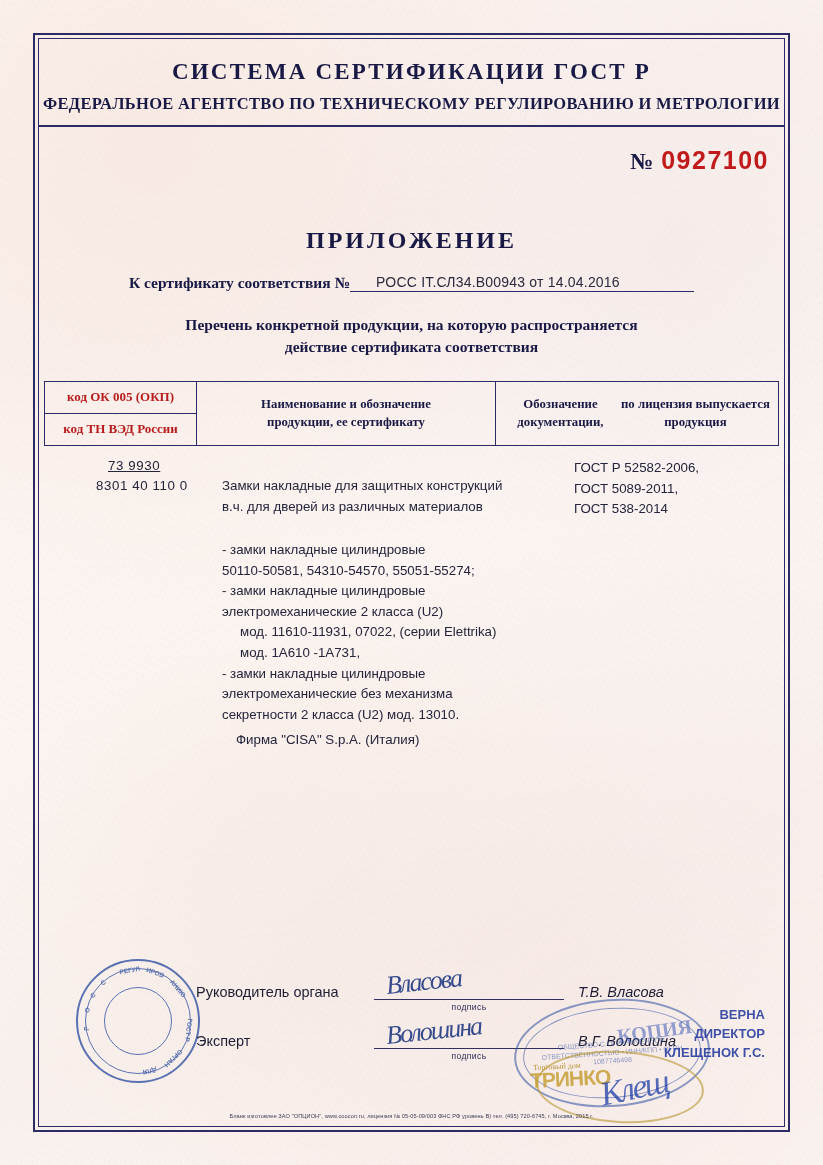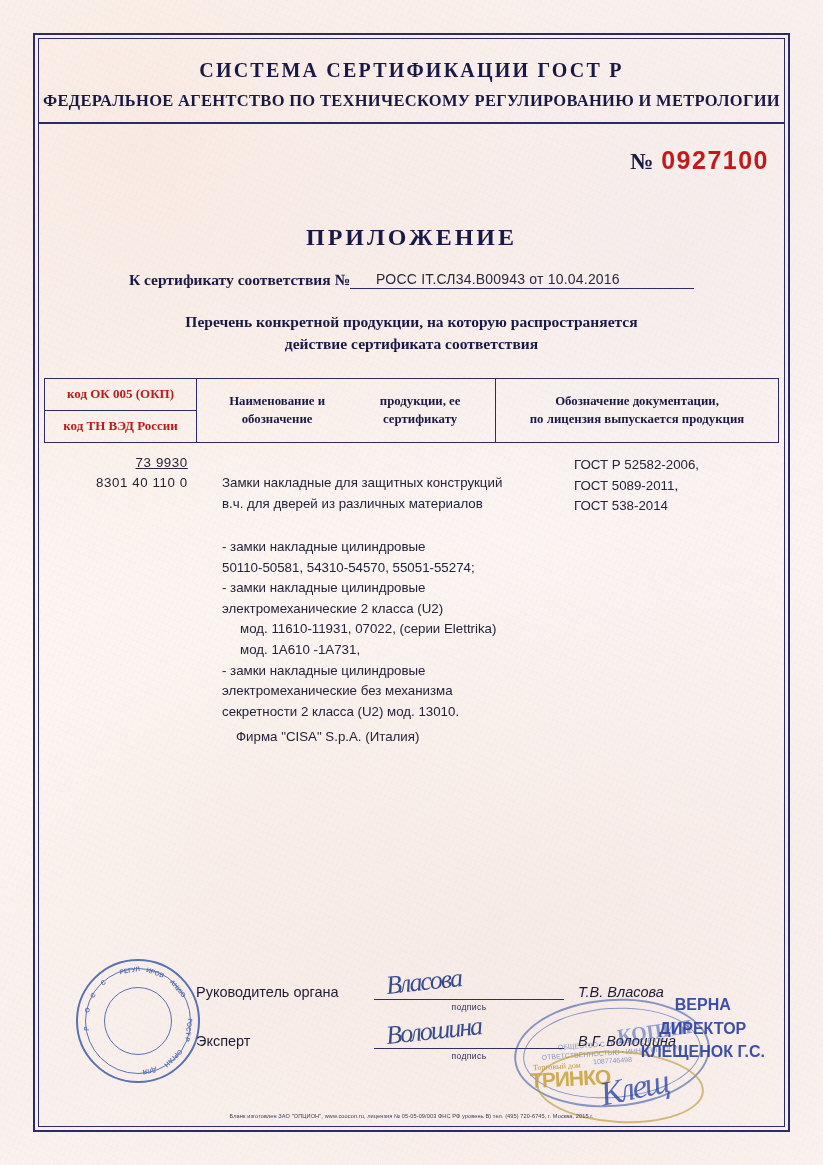--- a/index.html
+++ b/index.html
@@ -57,21 +57,21 @@
     top: 36px;
     width: 751px;
     height: 1093px;
     box-sizing: border-box;
     padding: 0;
   }
 
   
   .head-title {
     text-align: center;
-    font-size: 20px;
+    font-size: 23px;
     font-weight: bold;
     letter-spacing: 2.2px;
     margin-top: 23px;
     color: #191945;
   }
   .head-sub {
     text-align: center;
     font-size: 16.5px;
     font-weight: bold;
     letter-spacing: 0.3px;
@@ -164,35 +164,35 @@
     font-weight: bold;
     color: #b91c1c;
     font-size: 13px;
   }
   .tbl .col1 .cell.first { border-bottom: 1.5px solid #2b2b66; }
   .tbl .col2 {
     flex: 1;
     border-right: 1.5px solid #2b2b66;
     box-sizing: border-box;
     display: flex;
-    flex-direction: row;
+    flex-direction: column;
     justify-content: center;
     align-items: center;
     text-align: center;
     font-weight: bold;
     color: #191945;
     line-height: 1.45;
     padding: 4px 6px;
     font-size: 12.8px;
   }
   .tbl .col3 {
     width: 282px;
     box-sizing: border-box;
     display: flex;
-    flex-direction: column;
+    flex-direction: row;
     justify-content: center;
     align-items: center;
     text-align: center;
     font-weight: bold;
     color: #191945;
     line-height: 1.45;
     padding: 4px 6px;
     font-size: 12.8px;
   }
 
@@ -209,21 +209,20 @@
   .codes {
     position: absolute;
     left: 52px;
     top: 0;
     text-align: left;
   }
   .codes .okp {
     text-decoration: underline;
     letter-spacing: 0.6px;
     margin-left: 12px;
-    text-align: right;
   }
   .codes .tnved { letter-spacing: 0.6px; }
   .prod-name {
     position: absolute;
     left: 178px;
     top: 20px;
     width: 360px;
     line-height: 1.55;
   }
   .docs {
@@ -407,24 +406,24 @@
     opacity: 0.9;
     transform: rotate(-3deg);
   }
 
   .copy-block {
     position: absolute;
     right: 22px;
     bottom: 66px;
     font-family: "Liberation Sans", sans-serif;
     color: #2a3fa0;
-    font-size: 16px;
+    font-size: 13px;
     font-weight: bold;
     line-height: 1.45;
-    text-align: center;
+    text-align: right;
     opacity: 0.9;
   }
   .copy-word {
     position: absolute;
     right: 95px;
     bottom: 86px;
     font-family: "Liberation Serif", serif;
     font-size: 20px;
     color: #2f50b5;
     opacity: 0.5;
@@ -473,21 +472,21 @@
 
   <div class="num-row">
     <span>№</span>
     <span class="num-value">0927100</span>
   </div>
 
   <div class="doc-title">ПРИЛОЖЕНИЕ</div>
 
   <div class="cert-line">
     <span class="label">К сертификату соответствия №</span>
-    <span class="value">РОСС IT.СЛ34.В00943 от 10.04.2016</span>
+    <span class="value">РОСС IT.СЛ34.В00943 от 14.04.2016</span>
   </div>
 
   <div class="scope">
     <div>Перечень конкретной продукции,  на которую распространяется</div>
     <div>действие сертификата соответствия</div>
   </div>
 
   <div class="tbl">
     <div class="col1">
       <div class="cell first">код ОК 005 (ОКП)</div>

